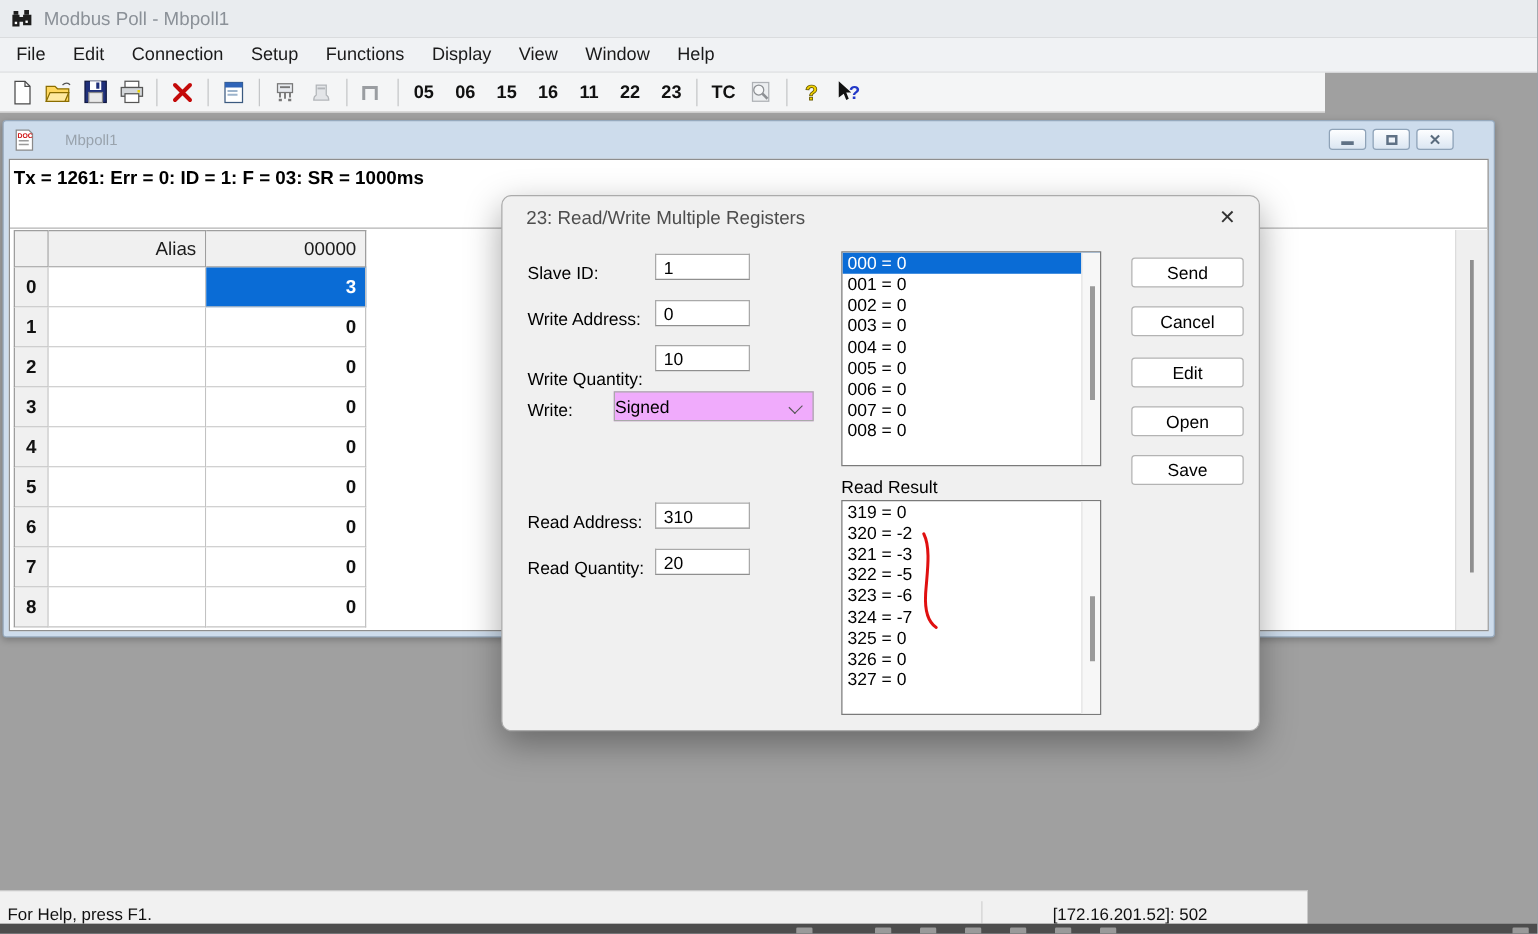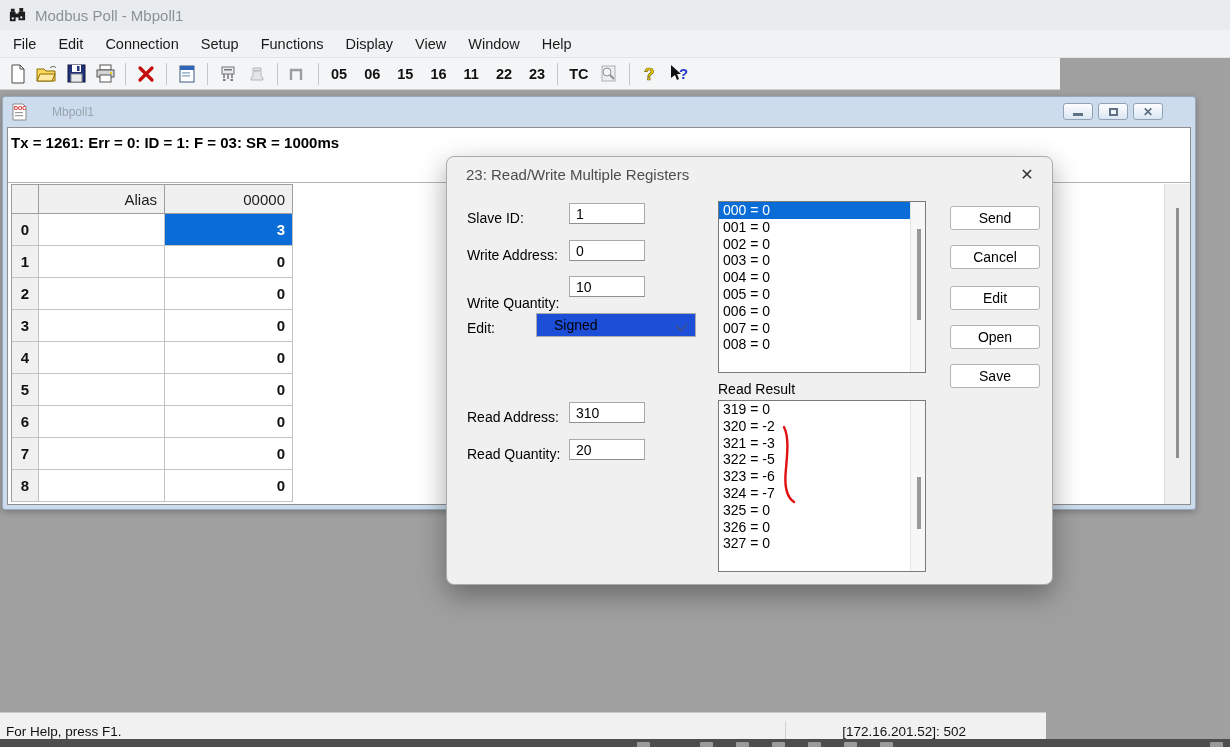--- a/index.html
+++ b/index.html
@@ -59,31 +59,31 @@
   .grid-row.selected .cell-value { background:var(--sel,#0a6cd6); color:#fff; }
 
   
   .client-scroll { position:absolute; right:0; top:56px; bottom:0; width:26px;
                    background:#efefef; border-left:1px solid #dcdcdc; }
   .client-scroll .thumb { position:absolute; left:11px; width:3px; top:24px; height:250px; background:#8f8f8f; }
 
   
   .dialog { position:absolute; left:401px; top:156px; width:607px; height:429px;
             background:#f0f0f0; border:1px solid #ababab; border-radius:8px;
-            box-shadow:0 10px 28px rgba(0,0,0,.35); font-size:14px;margin-left:45px; }
+            box-shadow:0 10px 28px rgba(0,0,0,.35); font-size:14px; }
   .dlg-title { position:absolute; left:19px; top:9px; font-size:15px; color:#4d4d4d; }
   .dlg-close { position:absolute; right:14px; top:7px; font-size:16px; color:#333;
                width:22px; height:22px; text-align:center; line-height:22px; }
   .dlg-label { position:absolute; left:20px; color:#000; }
   .dlg-input { position:absolute; left:122px; width:76px; height:21px; background:#fff;
                border:1px solid #a9a9a9; border-bottom-color:#8f8f8f; font-size:14px;
                font-family:"Liberation Sans", sans-serif; padding:1px 6px 0; color:#000; }
-  .dlg-select { position:absolute; left:89px; width:160px; height:24px; background:#1d4ed8;
+  .dlg-select { position:absolute; left:89px; width:160px; height:24px; background:#f0abfc;
                 border:1px solid #a9a9a9; display:flex; align-items:center;
-                padding-left:17px; color:#000; }
+                padding-left:0; color:#000; }
   .dlg-select .chev { position:absolute; right:9px; top:7px; width:9px; height:9px;
                 border-left:1.5px solid #555; border-bottom:1.5px solid #555;
                 transform:rotate(-45deg) scale(1,.8); }
   .listbox { position:absolute; left:271px; width:208px; height:172px; background:#fff;
              border:1px solid #7a7a7a; overflow:hidden; }
   .lb-item { height:16.8px; line-height:16.8px; padding-left:4px; color:#000; font-size:14px; }
   .lb-item.selected { background:var(--sel,#0a6cd6); color:#fff; }
   .lb-scroll { position:absolute; right:0; top:0; bottom:0; width:15px; background:#f7f7f7;
                border-left:1px solid #e4e4e4; }
   .lb-scroll .thumb { position:absolute; left:6px; width:4px; background:#9a9a9a; }
@@ -328,21 +328,21 @@
 
     <div class="dlg-label" style="top:53px">Slave ID:</div>
     <input class="dlg-input" style="top: 46px;" value="1">
 
     <div class="dlg-label" style="top:90px">Write Address:</div>
     <input class="dlg-input" style="top: 83px;" value="0">
 
     <div class="dlg-label" style="top:138px">Write Quantity:</div>
     <input class="dlg-input" style="top: 119px;" value="10">
 
-    <div class="dlg-label" style="top:163px">Edit:</div>
+    <div class="dlg-label" style="top:163px">Write:</div>
     <div class="dlg-select" style="top:156px">
       <span>Signed</span>
       <span class="chev"></span>
     </div>
 
     <div class="dlg-label" style="top:252px">Read Address:</div>
     <input class="dlg-input" style="top: 245px;" value="310">
 
     <div class="dlg-label" style="top:289px">Read Quantity:</div>
     <input class="dlg-input" style="top: 282px;" value="20">

